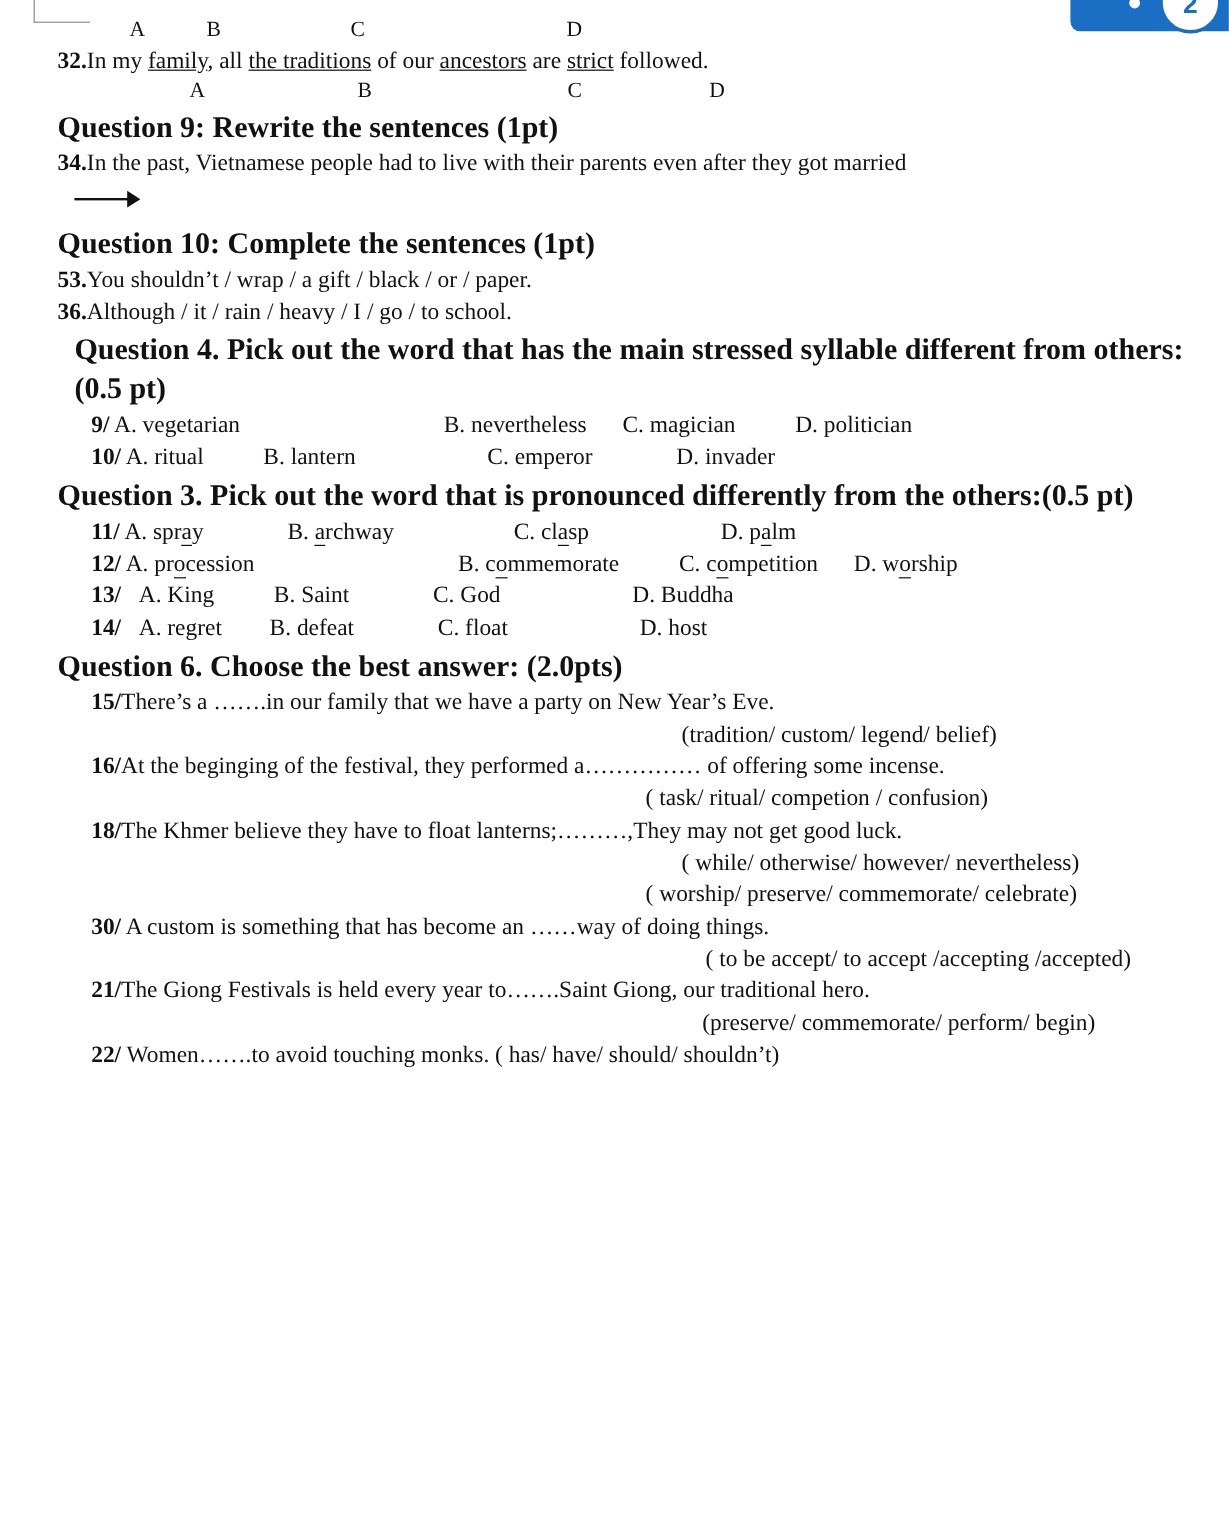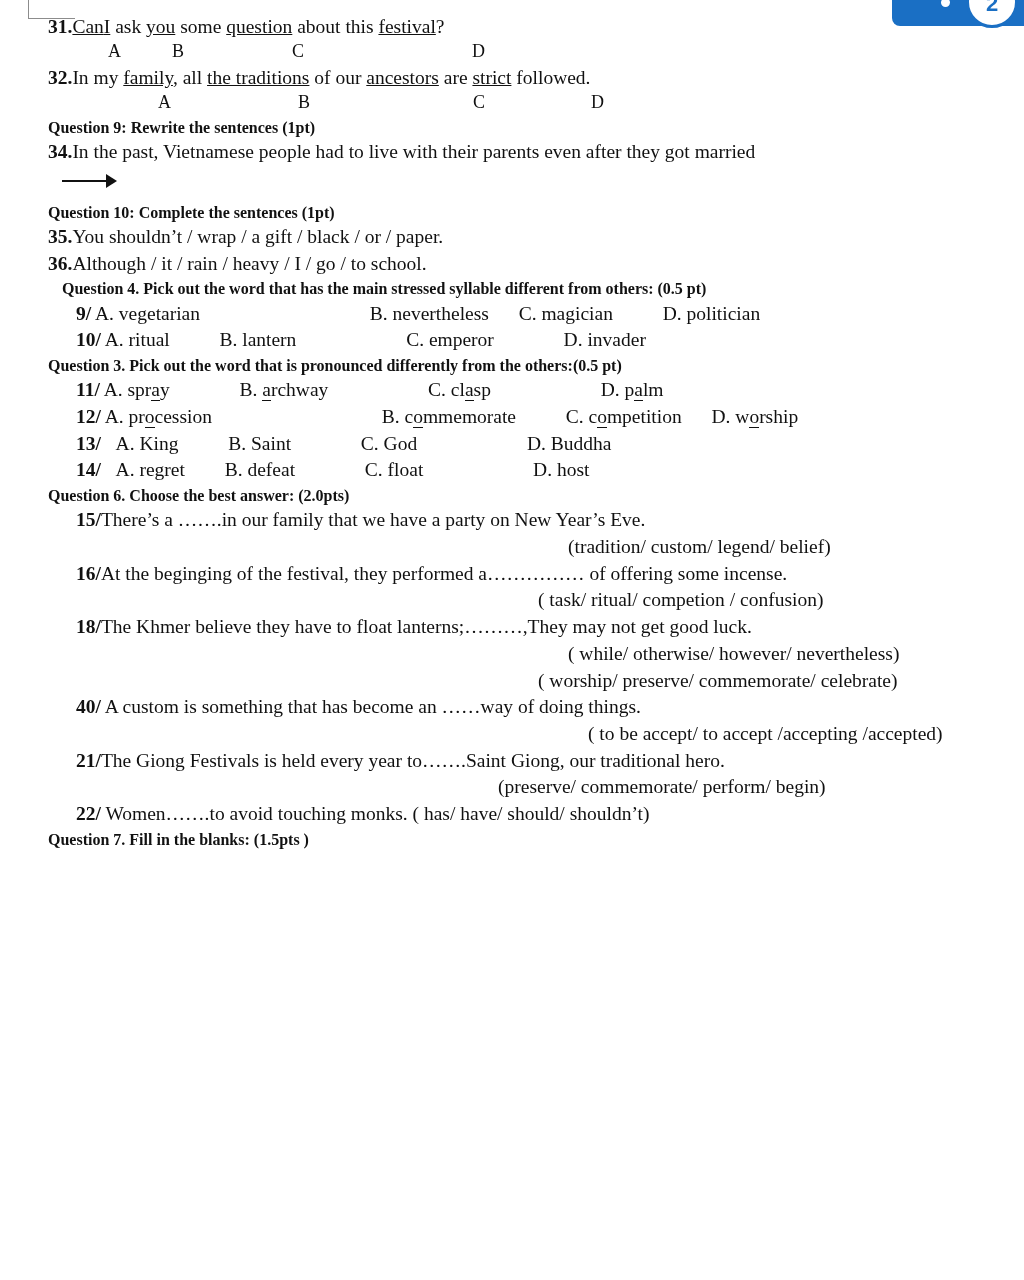--- a/index.html
+++ b/index.html
@@ -82,21 +82,21 @@
   }
   .line {
     margin: 0 0 1px 0;
     white-space: normal;
   }
   .b { font-weight: bold; }
   .u { text-decoration: underline; }
   .udot { border-bottom: 1px solid #111; }
   .indent1 { padding-left: 14px; }
   .indent2 { padding-left: 28px; }
-  .heading { font-weight: bold; font-size: 16px; margin-top: 2px; }
+  .heading { font-weight: bold; font-size: 25px; margin-top: 2px; }
 
   
   .abcd {
     display: flex;
     font-size: 18px;
     margin: -1px 0 2px 0;
   }
   .abcd span { display: inline-block; }
 
   
@@ -117,23 +117,20 @@
 
   <div class="corner-mark"></div>
   <div class="badge-fragment"></div>
   <div class="badge-dot"></div>
   <div class="badge-circle">
     <span>2</span>
   </div>
 
   <div class="content">
 
-    <div class="line">
-      <span class="b">31.</span><span class="u">Can</span><span class="u">I</span><span> ask </span><span class="u">you</span><span> some </span><span class="u">question</span><span> about this </span><span class="u">festival</span><span>?</span>
-    </div>
     <div class="abcd">
       <span style="width:60px"></span>
       <span style="width:64px">A</span>
       <span style="width:120px">B</span>
       <span style="width:180px">C</span>
       <span>D</span>
     </div>
 
     <div class="line">
       <span class="b">32.</span><span>In my </span><span class="u">family</span><span>, all </span><span class="u">the traditions</span><span> of our </span><span class="u">ancestors</span><span> are </span><span class="u">strict</span><span> followed.</span>
@@ -154,21 +151,21 @@
     </div>
 
     <div style="position:relative; height:34px;">
       <span style="position:absolute; left:14px; top:14px; width:50px; height:2px; background:#111;"></span>
       <span style="position:absolute; left:58px; top:8px; border-left:11px solid #111; border-top:7px solid transparent; border-bottom:7px solid transparent;"></span>
     </div>
 
     <div class="line heading">Question 10: Complete the sentences (1pt)</div>
 
     <div class="line">
-      <span class="b">35.</span><span>You shouldn’t / wrap / a gift  / black / or / paper.</span>
+      <span class="b">53.</span><span>You shouldn’t / wrap / a gift  / black / or / paper.</span>
     </div>
     <div class="line">
       <span class="b">36.</span><span>Although / it / rain / heavy / I / go /  to school.</span>
     </div>
 
     <div class="line heading indent1">Question 4. Pick out the word that has the main stressed syllable different from others: (0.5 pt)</div>
 
     <div class="line indent2">
       <span class="b">9/</span>
       <span>A. vegetarian</span>
@@ -254,29 +251,28 @@
 
 
     <div class="line indent2">
       <span class="b">18/</span><span>The Khmer believe they have to float lanterns;………,They may not get good luck.</span>
     </div>
     <div class="line" style="padding-left:520px;">( while/ otherwise/ however/ nevertheless)</div>
 
     <div class="line" style="padding-left:490px;">( worship/ preserve/ commemorate/ celebrate)</div>
 
     <div class="line indent2">
-      <span class="b">40/</span><span> A custom is something that has become an ……way of doing things.</span>
+      <span class="b">30/</span><span> A custom is something that has become an ……way of doing things.</span>
     </div>
     <div class="line" style="padding-left:540px;">( to be accept/ to accept /accepting /accepted)</div>
 
     <div class="line indent2">
       <span class="b">21/</span><span>The Giong Festivals is held every year to…….Saint Giong, our traditional hero.</span>
     </div>
-    <div class="line" style="padding-left:450px;">(preserve/ commemorate/ perform/ begin)</div>
+    <div class="line" style="padding-left:450px;text-align:center;">(preserve/ commemorate/ perform/ begin)</div>
 
     <div class="line indent2">
       <span class="b">22/</span><span> Women…….to avoid touching monks. ( has/ have/ should/ shouldn’t)</span>
     </div>
 
-    <div class="line heading">Question 7. Fill in the blanks: (1.5pts )</div>
 
   </div>
 </div>
 
 </body></html>

